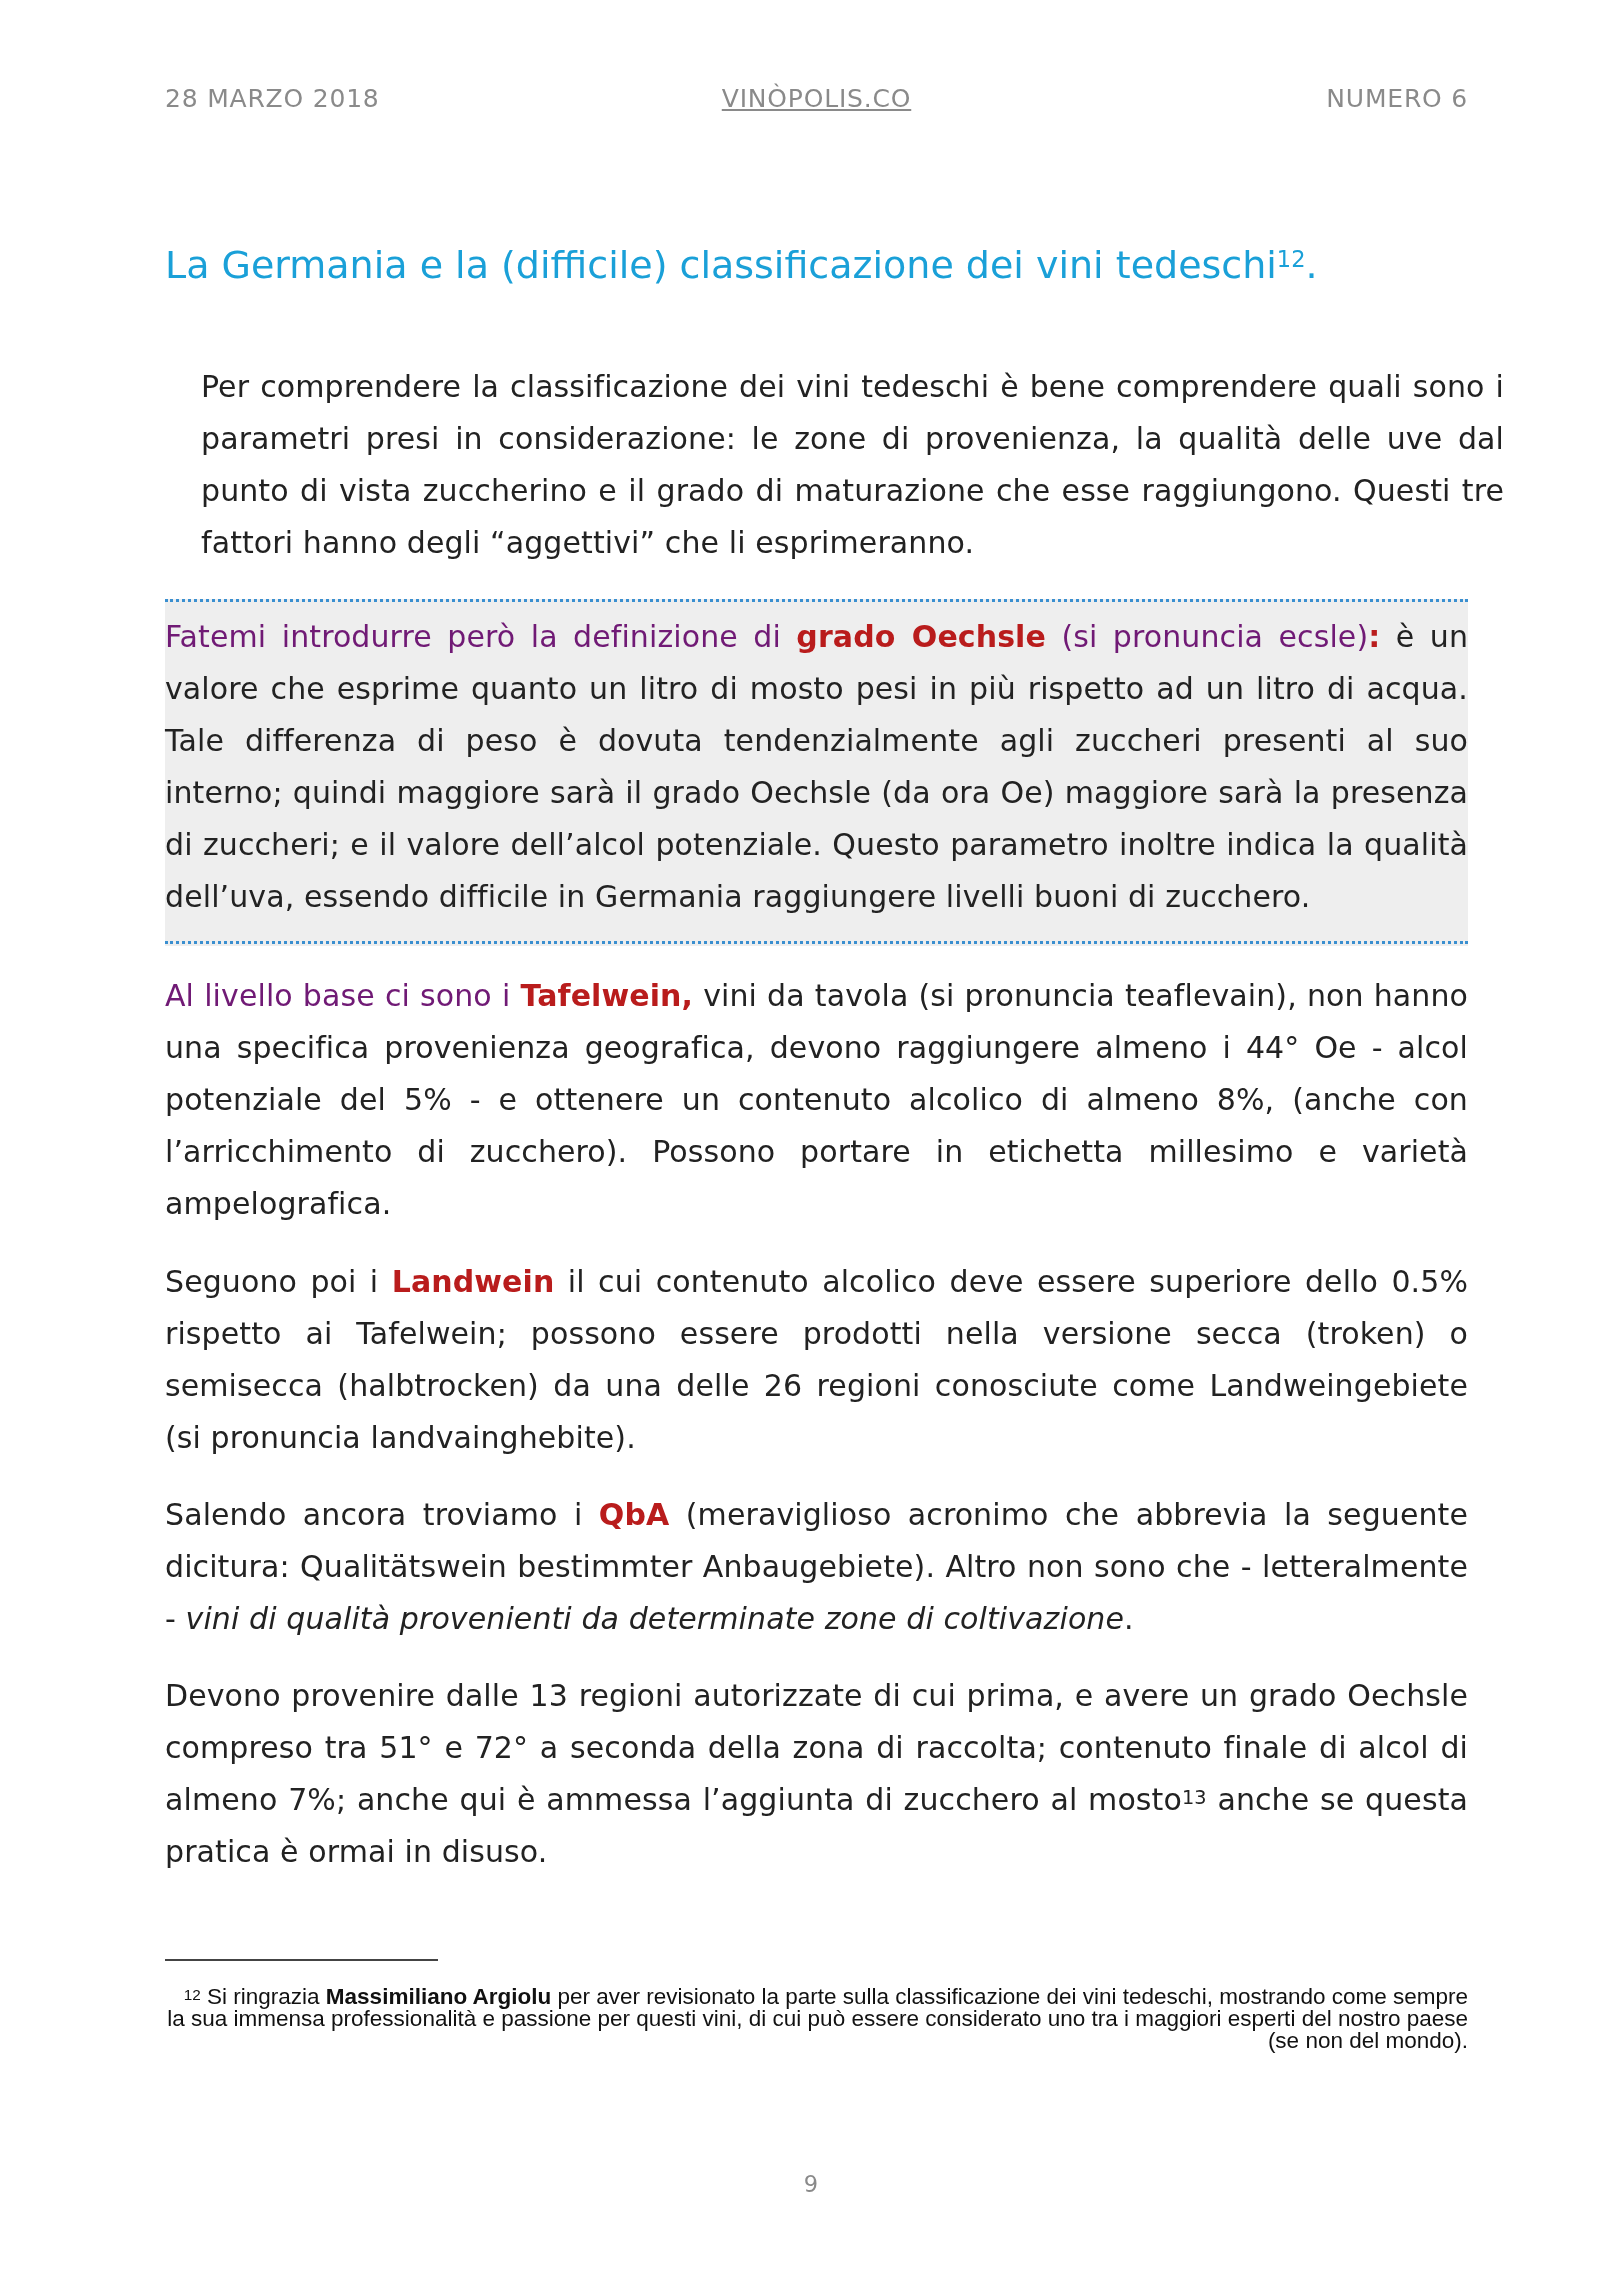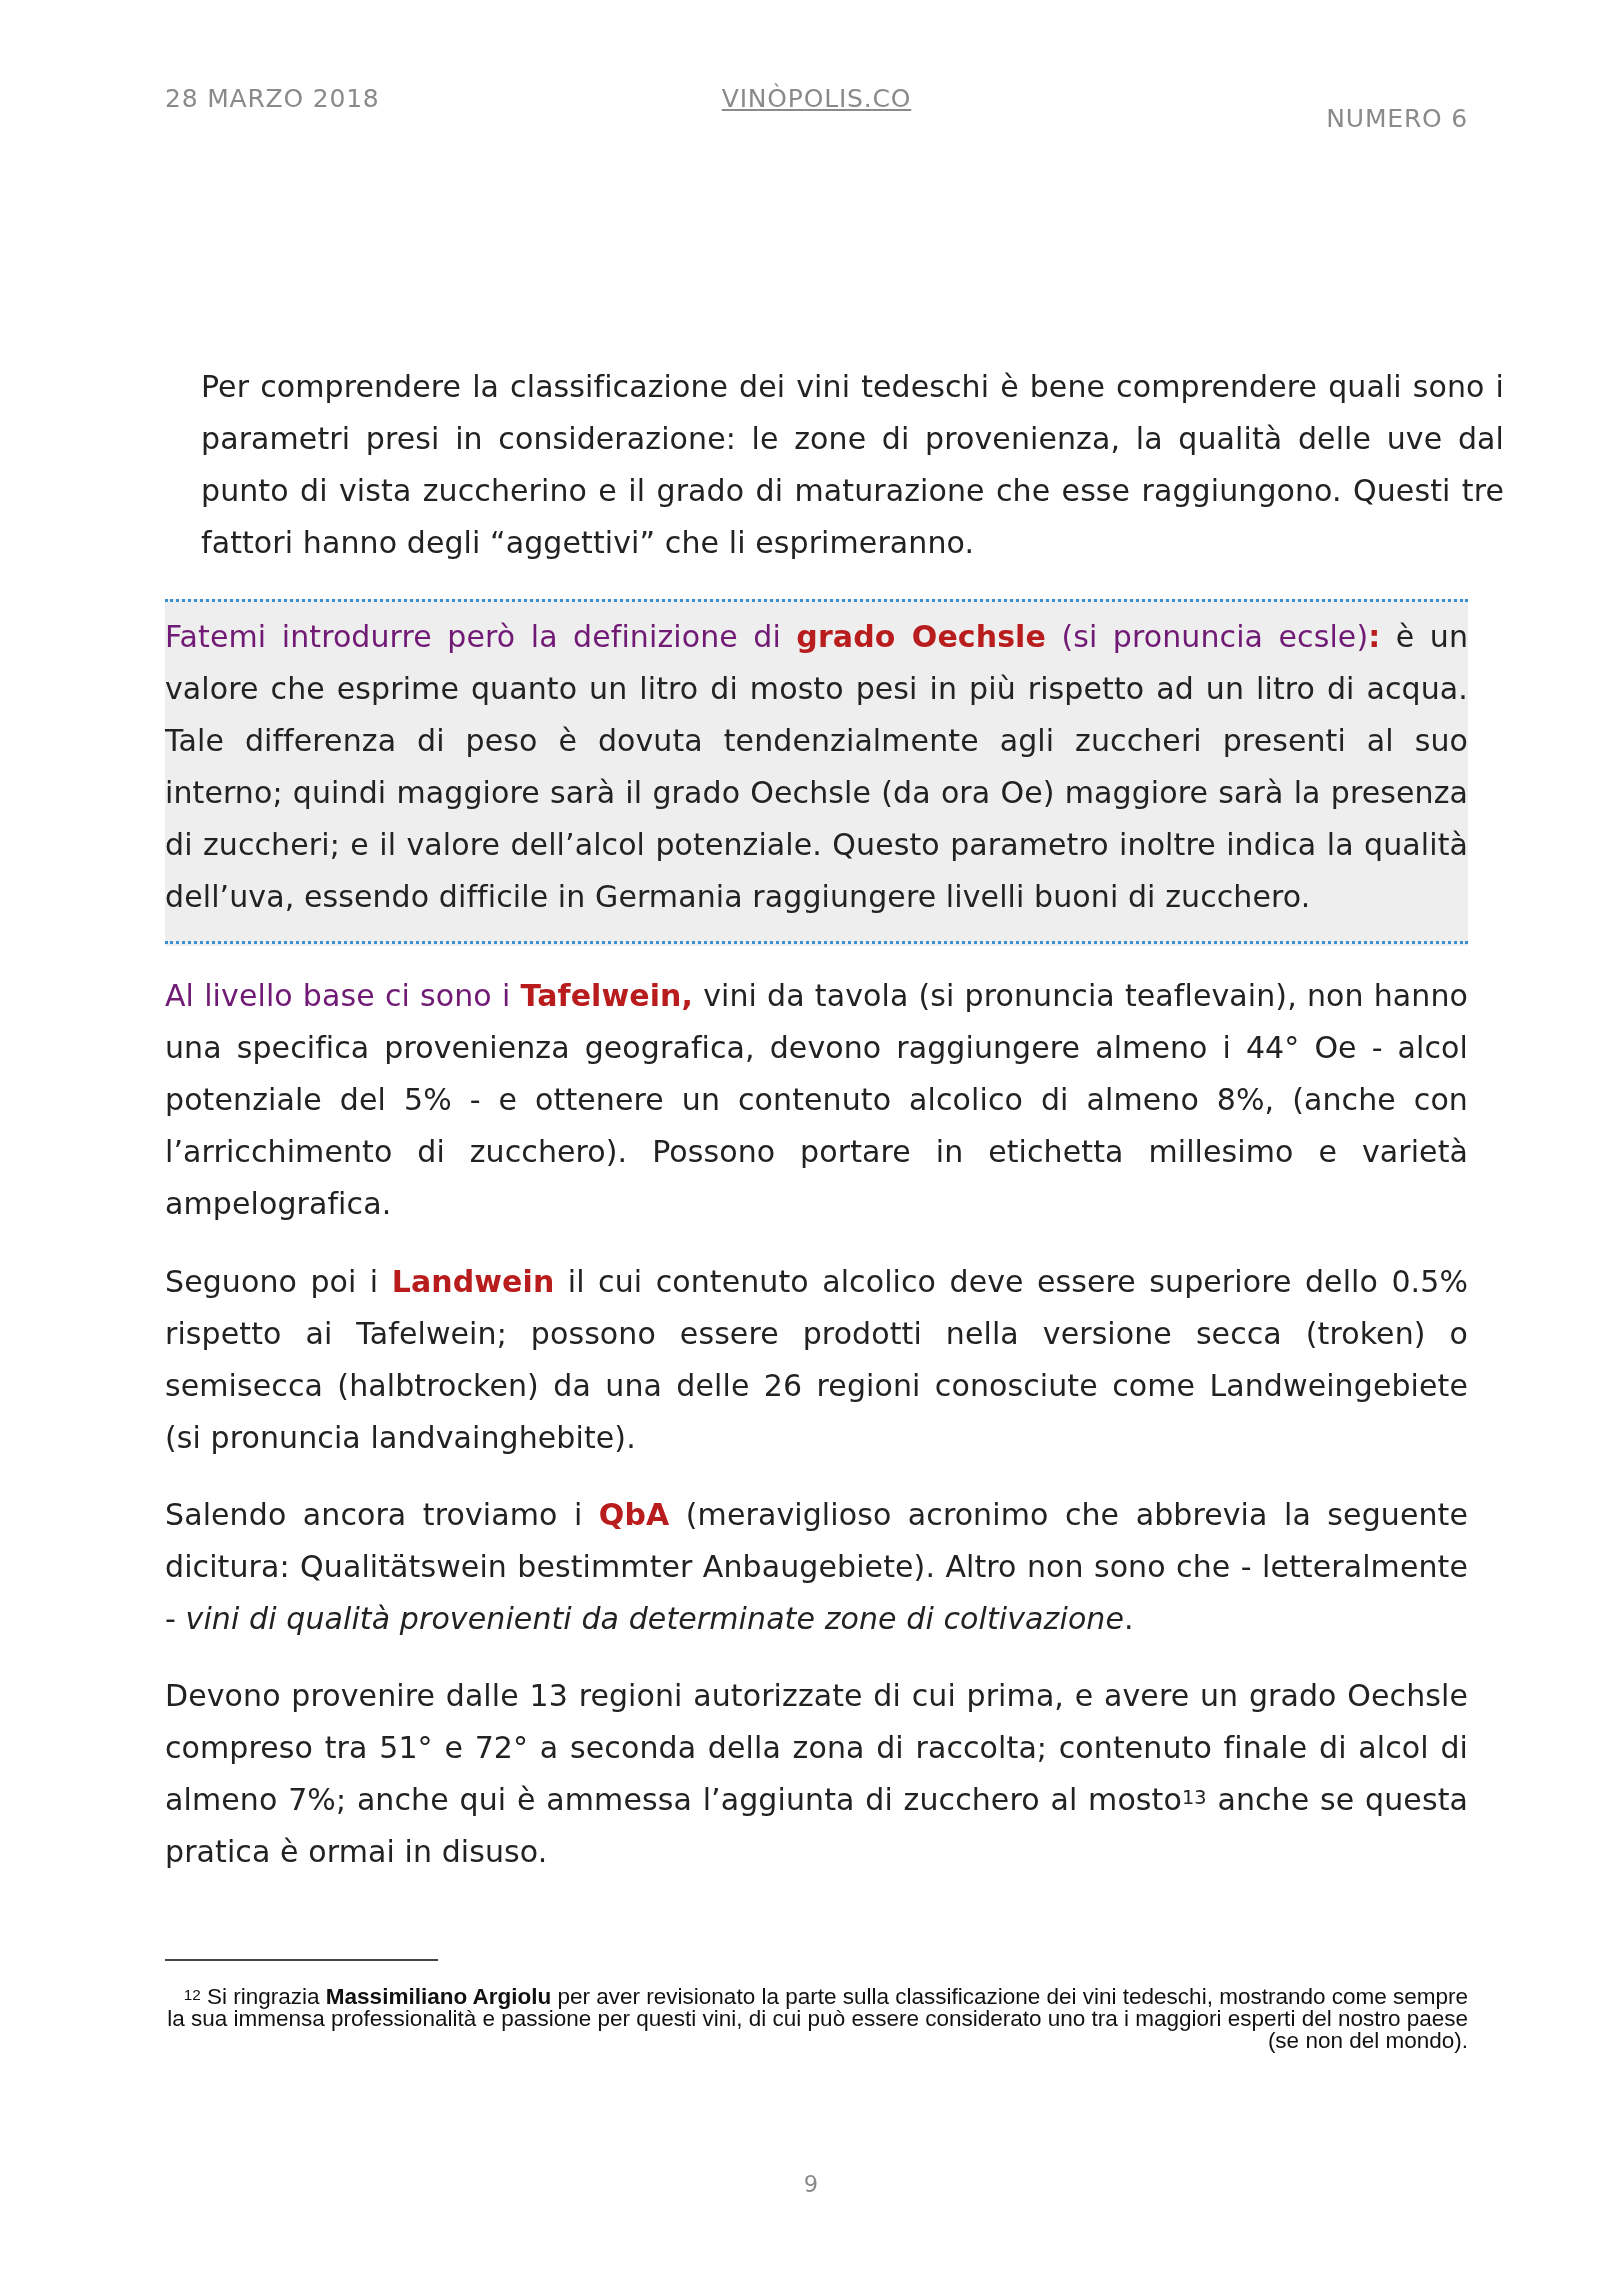--- a/index.html
+++ b/index.html
@@ -5,21 +5,21 @@
   html, body { margin: 0; padding: 0; background: #ffffff; }
   body { width: 1622px; height: 2295px; position: relative; overflow: hidden;
          font-family: "DejaVu Sans", sans-serif; color: #222; }
   .page { position: absolute; left: 0; top: 0; width: 1622px; height: 2295px; }
 
   .running-header { position: absolute; top: 84px; left: 165px; width: 1303px;
     height: 32px; font-size: 25px; letter-spacing: 0.8px; color: #8a8a8a; }
   .running-header .left { position: absolute; left: 0; top: 0; }
   .running-header .center { position: absolute; left: 0; right: 0; top: 0; text-align: center;
     text-decoration: underline; }
-  .running-header .right { position: absolute; right: 0; top: 0; margin-top: 20px; }
+  .running-header .right { position: absolute; right: 0; top: 0; }
 
   .title { position: absolute; top: 243px; left: 165px; font-size: 38px; color: #1aa0d8;
     font-weight: normal; margin: 0; letter-spacing: 0px; }
   .title sup { font-size: 22.5px; vertical-align: top; position: relative; top: 3.2px; }
 
   .para { position: absolute; left: 165px; width: 1303px; font-size: 30px; line-height: 52px;
     text-align: justify; text-align-last: left; color: #222; margin: 0; letter-spacing: 0.1px; }
   .para b { font-weight: bold; color: #b91c1c; }
   .para sup { font-size: 19.3px; vertical-align: top; position: relative; top: -1.6px; }
   .para i { font-style: italic; }
@@ -46,20 +46,21 @@
 <body>
 
 <div class="page">
 
   <div class="running-header">
     <span class="left">28 MARZO 2018</span>
     <span class="center">VINÒPOLIS.CO</span>
     <span class="right">NUMERO 6</span>
   </div>
 
+  <h1 class="title"><span>La Germania e la (difficile) classificazione dei vini tedeschi</span><sup>12</sup><span>.</span></h1>
 
   <p class="para" style="top:361px;margin-left:36px;">Per comprendere la classificazione dei vini tedeschi è bene comprendere quali sono i parametri presi in considerazione: le zone di provenienza, la qualità delle uve dal punto di vista zuccherino e il grado di maturazione che esse raggiungono. Questi tre fattori hanno degli “aggettivi” che li esprimeranno.</p>
 
   <div class="callout">
     <div class="rule top"></div>
     <div class="rule bottom"></div>
   </div>
   <p class="para" style="top:611px;"><span class="muted">Fatemi introdurre però la definizione di </span><b>grado Oechsle</b><span class="muted"> (si pronuncia ecsle)</span><b>:</b><span> è un valore che esprime quanto un litro di mosto pesi in più rispetto ad un litro di acqua. Tale differenza di peso è dovuta tendenzialmente agli zuccheri presenti al suo interno; quindi maggiore sarà il grado Oechsle (da ora Oe) maggiore sarà la presenza di zuccheri; e il valore dell’alcol potenziale. Questo parametro inoltre indica la qualità dell’uva, essendo difficile in Germania raggiungere livelli buoni di zucchero.</span></p>
 
   <p class="para" style="top:970px;"><span class="muted">Al livello base ci sono i </span><b>Tafelwein,</b><span> vini da tavola (si pronuncia teaflevain), non hanno una specifica provenienza geografica, devono raggiungere almeno i 44° Oe - alcol potenziale del 5% - e  ottenere un contenuto alcolico di almeno 8%, (anche con l’arricchimento di zucchero). Possono portare in etichetta millesimo e varietà ampelografica.</span></p>

